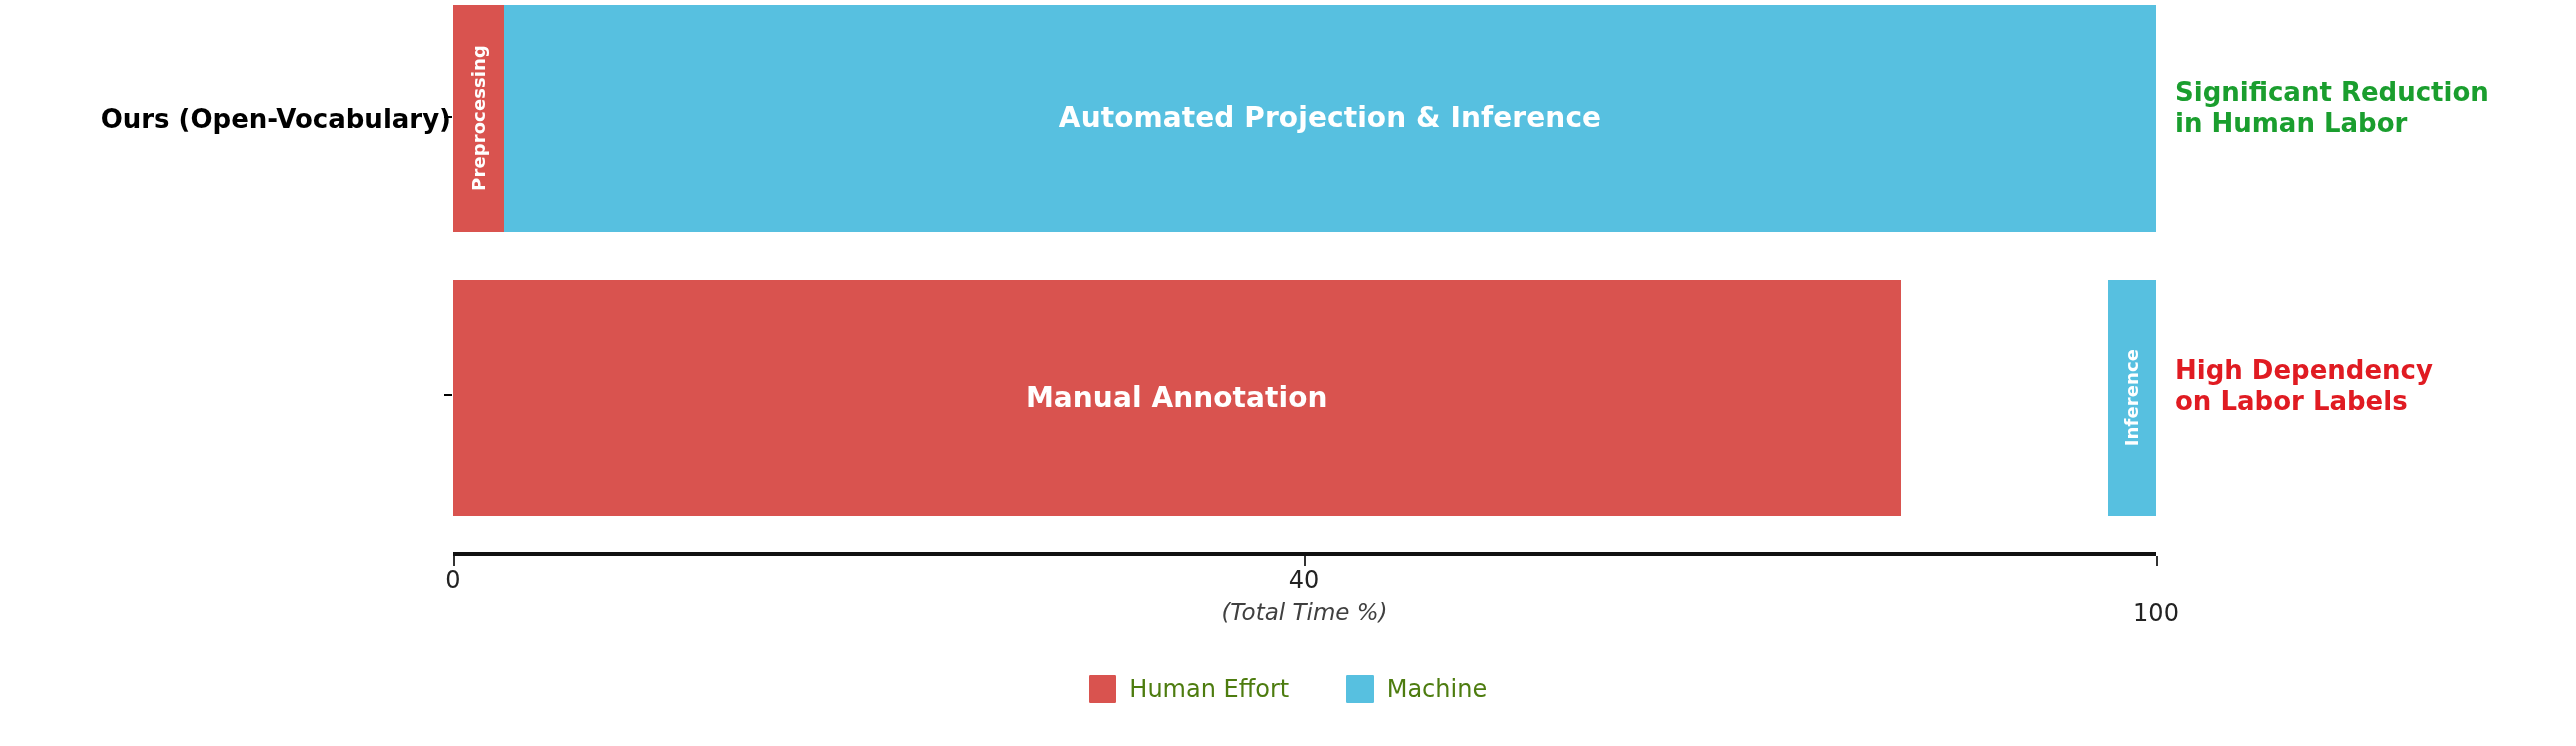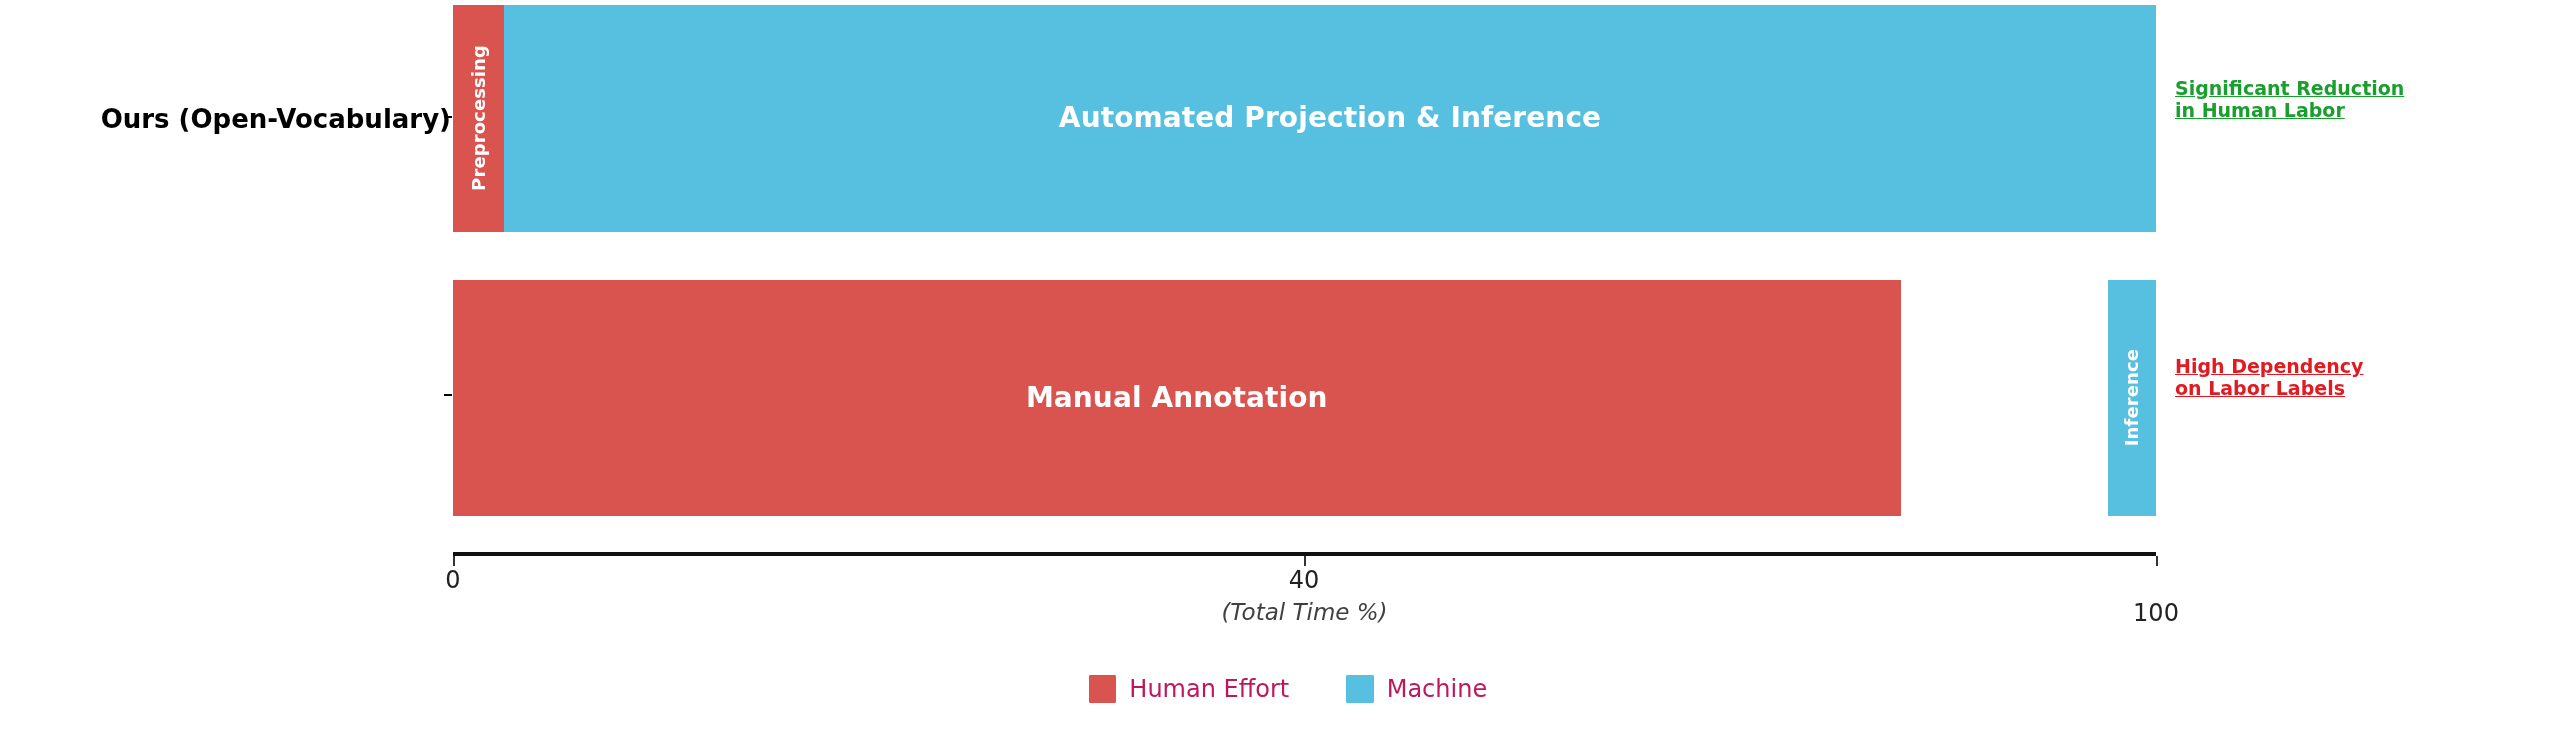--- a/index.html
+++ b/index.html
@@ -126,24 +126,23 @@
     font-size: 23px;
     font-style: italic;
     color: #404040;
     line-height: 1;
   }
 
   
   .annotation {
     position: absolute;
     font-weight: bold;
-    font-size: 19px;
+    font-size: 26px;
     line-height: 1.18;
     white-space: pre-line;
-    text-decoration: underline;
   }
   .annotation-0 { left: 2175px; top: 77px; color: #1a9e2e; }
   .annotation-1 { left: 2175px; top: 355px; color: #e01b22; }
 
   
   .legend {
     position: absolute;
     left: 0;
     top: 675px;
     width: 2576px;
@@ -157,21 +156,21 @@
     align-items: center;
     gap: 13px;
   }
   .legend-swatch {
     width: 27.5px;
     height: 27.5px;
     border-radius: 1.2px;
   }
   .legend-label {
     font-size: 24px;
-    color: #be185d;
+    color: #4d7c0f;
     white-space: nowrap;
     line-height: 1;
   }
 </style>
 </head>
 <body>
 
 <div id="figure">
 
   <div class="ytick-label ytick-row-0">Ours (Open-Vocabulary)</div>

